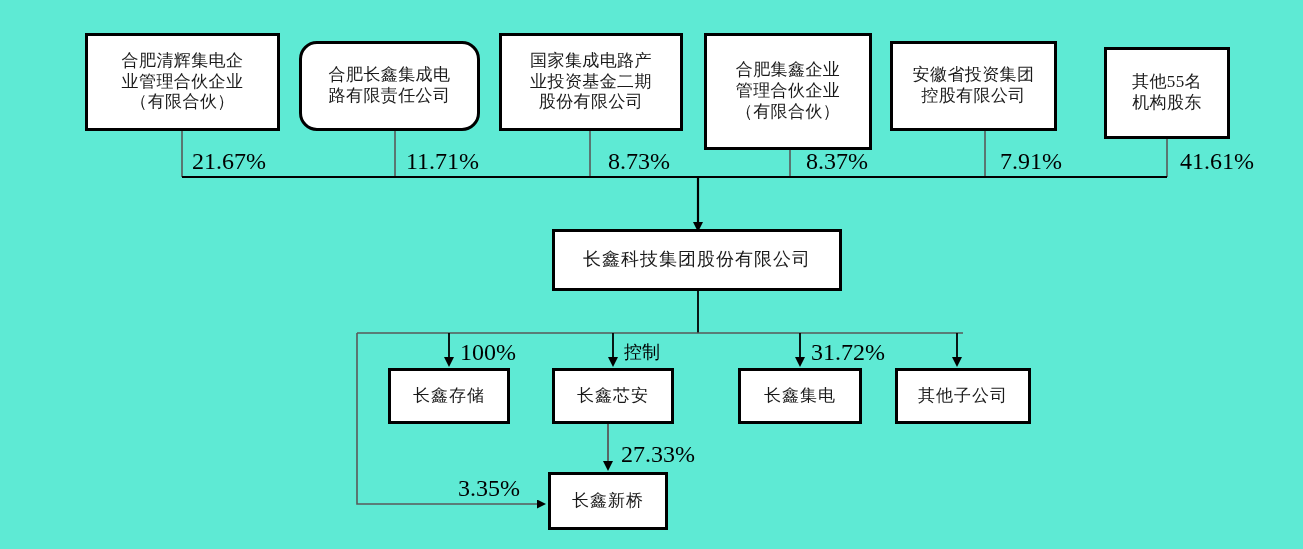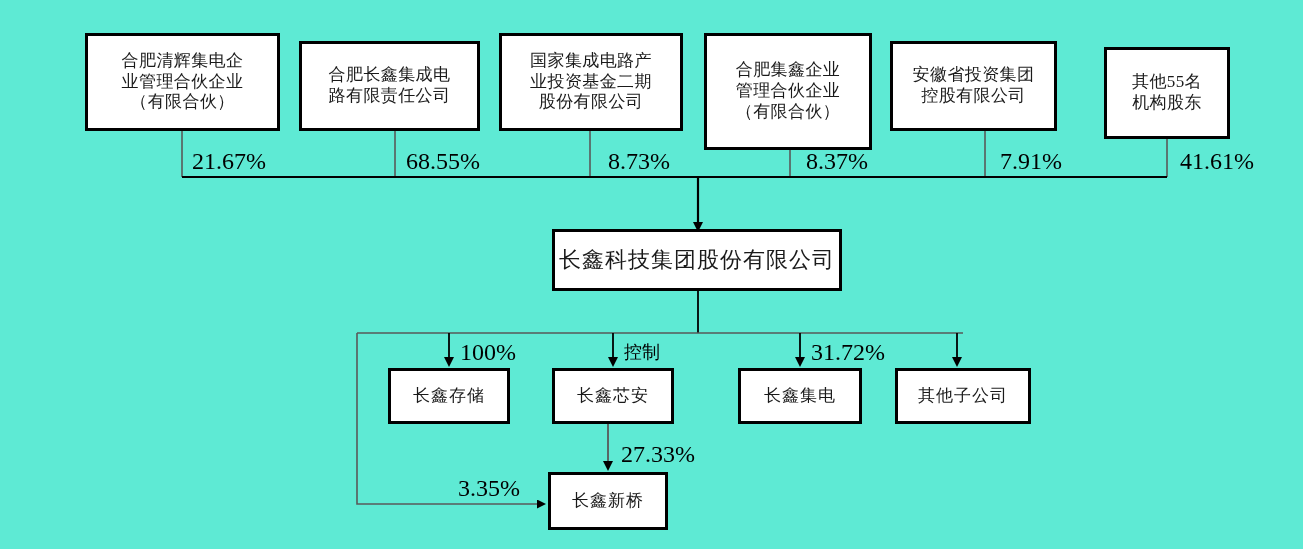--- a/index.html
+++ b/index.html
@@ -35,21 +35,21 @@
     color: #1a1a1a;
     line-height: 1.22;
     letter-spacing: 0.4px;
     white-space: pre-line;
   }
   .node.shareholder {
     font-size: 17px;
     border-width: 3px;
   }
   .node.parent {
-    font-size: 22px;
+    font-size: 18px;
     border-width: 3px;
     letter-spacing: 1px;
   }
   .node.sub {
     font-size: 17px;
     border-width: 3px;
     letter-spacing: 1px;
   }
   .edge-label {
     position: absolute;
@@ -104,21 +104,21 @@
     <path d="M608,424 L608,466" stroke="#595959" stroke-width="1.8" fill="none" marker-end="url(#arrowBig)"></path>
 
     <path d="M357,333 L357,504 L542,504" stroke="#595959" stroke-width="1.6" fill="none" marker-end="url(#arrowSm)"></path>
   </svg>
 
   <div class="node shareholder" style="left:85px; top:33px; width:195px; height:98px;">
     <span>合肥清辉集电企
 业管理合伙企业
 （有限合伙）</span>
   </div>
-  <div class="node shareholder" style="left:299px; top:41px; width:181px; height:90px;">
+  <div class="node shareholder" style="left:299px; top:41px; width:181px; height:90px;border-radius:18px;">
     <span>合肥长鑫集成电
 路有限责任公司</span>
   </div>
   <div class="node shareholder" style="left:499px; top:33px; width:184px; height:98px;">
     <span>国家集成电路产
 业投资基金二期
 股份有限公司</span>
   </div>
   <div class="node shareholder" style="left:704px; top:33px; width:168px; height:117px;">
     <span>合肥集鑫企业
@@ -128,21 +128,21 @@
   <div class="node shareholder" style="left:890px; top:41px; width:167px; height:90px;">
     <span>安徽省投资集团
 控股有限公司</span>
   </div>
   <div class="node shareholder" style="left:1104px; top:39px; width:126px; height:92px;margin-top:8px;">
     <span>其他55名
 机构股东</span>
   </div>
 
   <div class="edge-label" style="left:192px; top:148px;">21.67%</div>
-  <div class="edge-label" style="left:406px; top:148px;">68.55%</div>
+  <div class="edge-label" style="left:406px; top:148px;">11.71%</div>
   <div class="edge-label" style="left:608px; top:148px;">8.73%</div>
   <div class="edge-label" style="left:806px; top:148px;text-align:center;">8.37%</div>
   <div class="edge-label" style="left:1000px; top:148px;">7.91%</div>
   <div class="edge-label" style="left:1180px; top:148px;">41.61%</div>
 
   <div class="node parent" style="left:552px; top:229px; width:290px; height:62px;">
     <span>长鑫科技集团股份有限公司</span>
   </div>
 
   <div class="edge-label" style="left:460px; top:339px;">100%</div>

